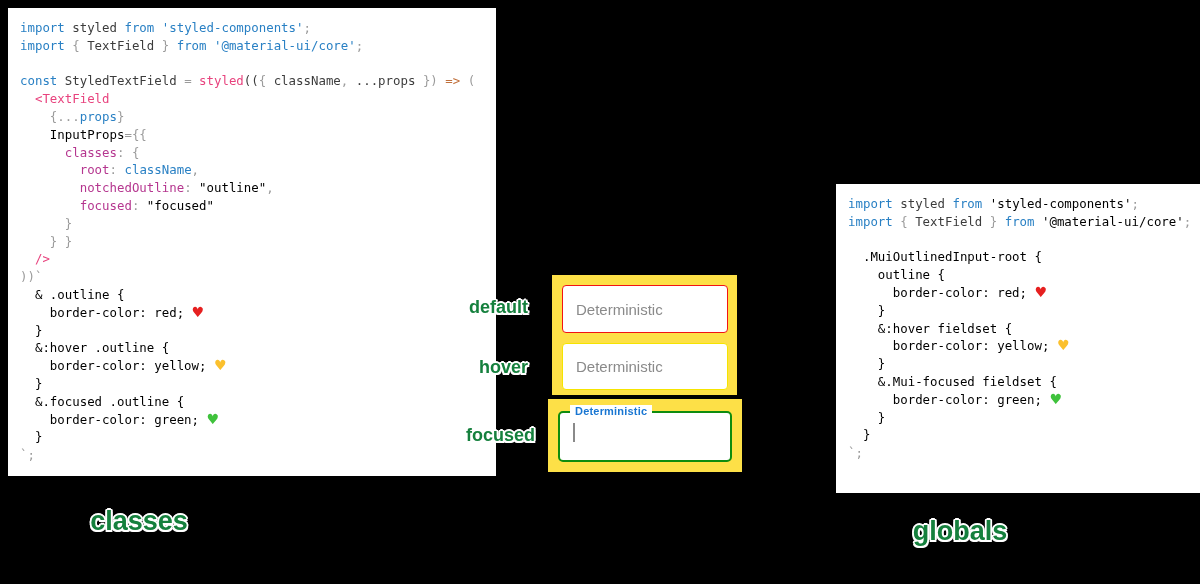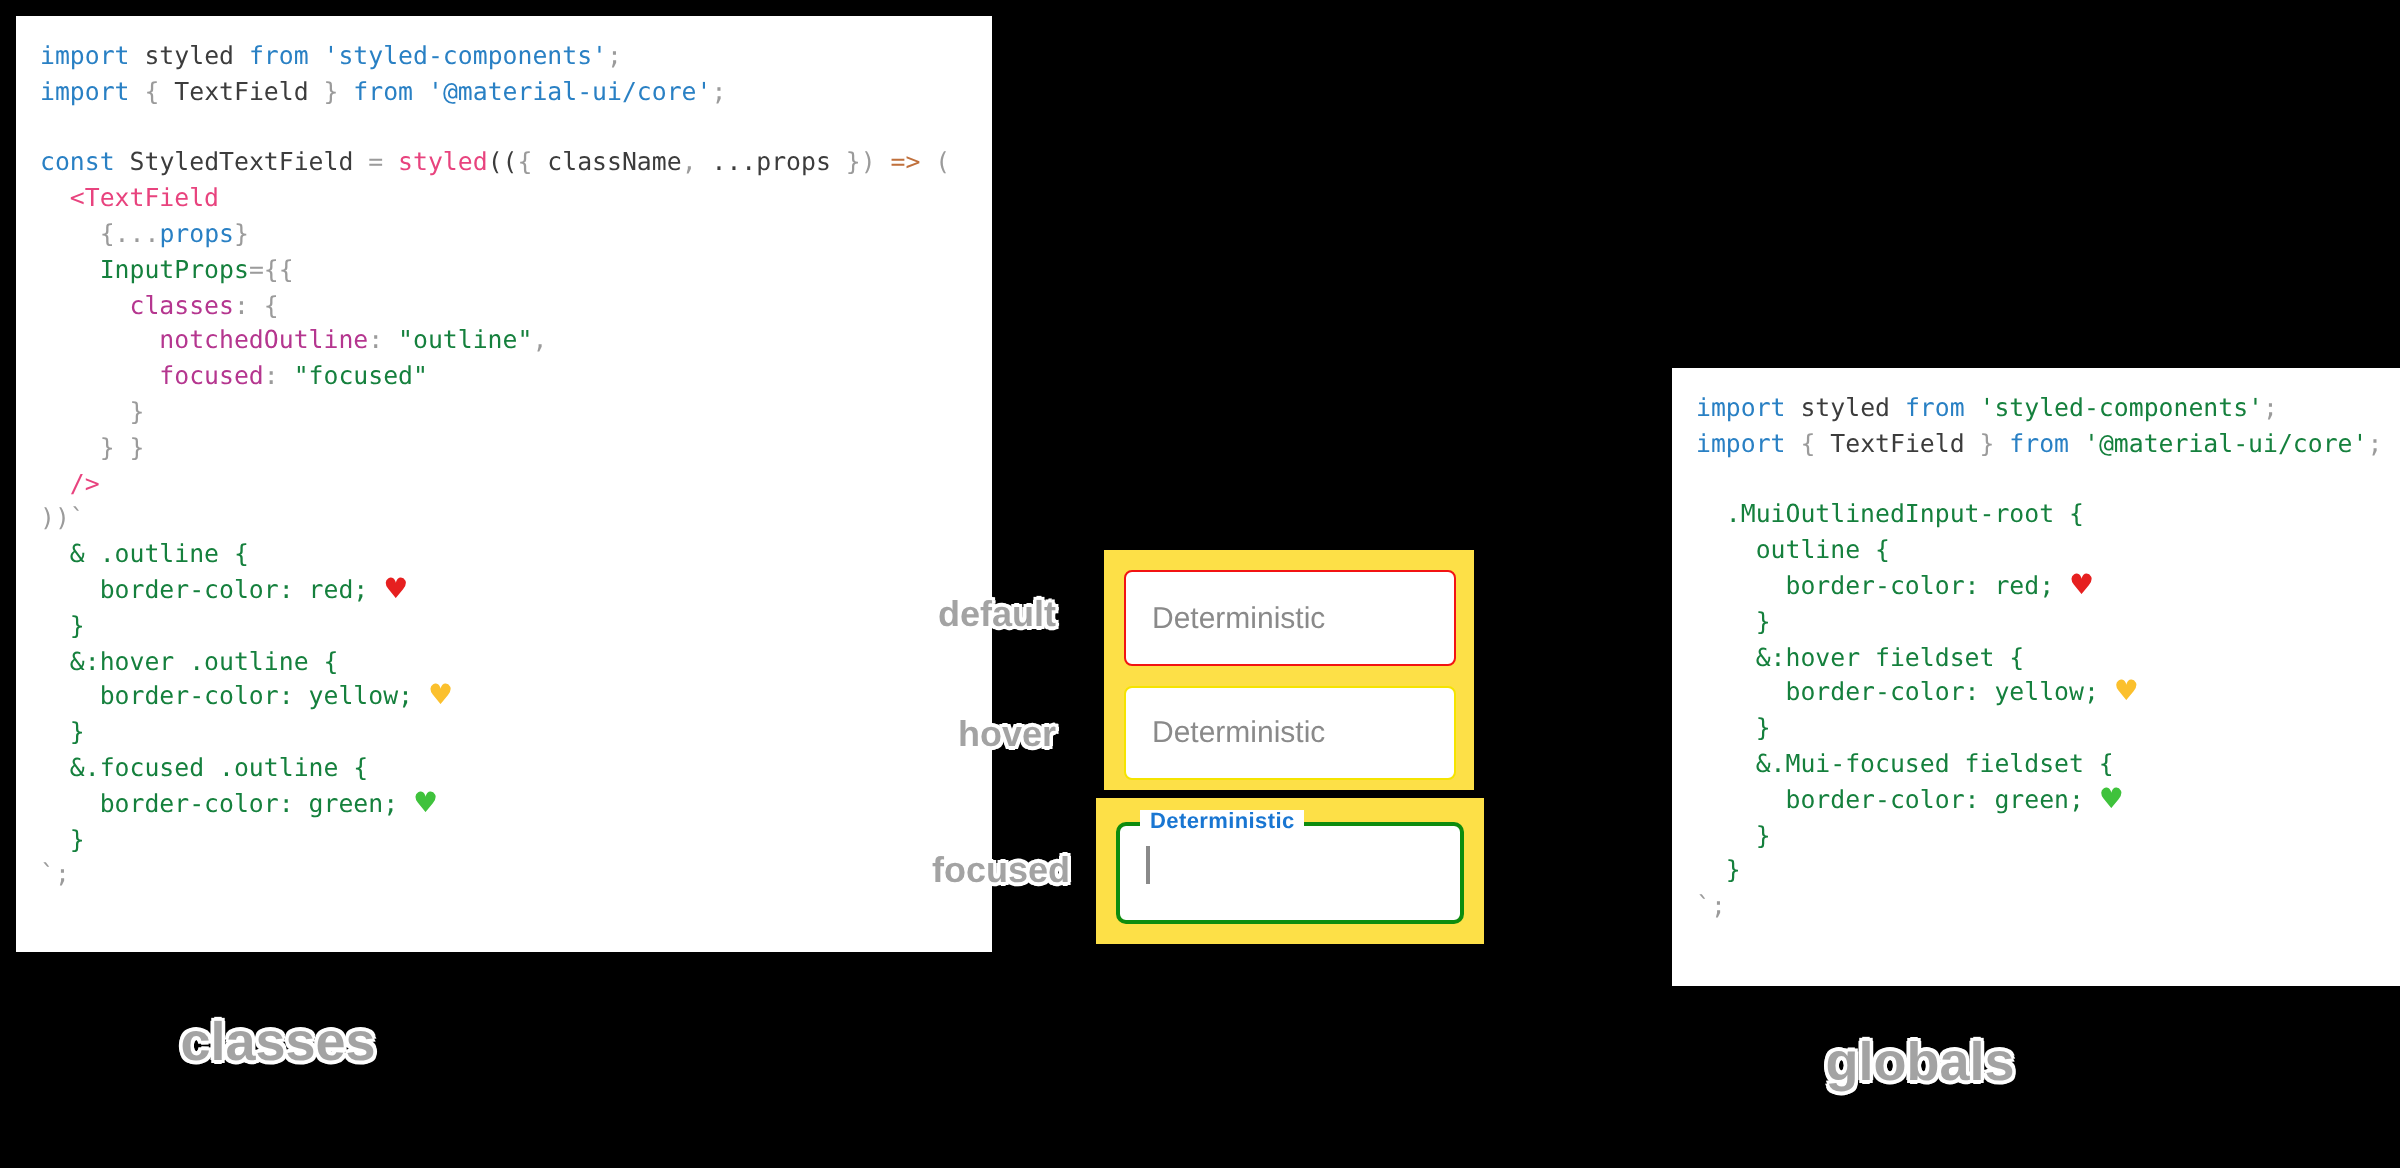--- a/index.html
+++ b/index.html
@@ -8,21 +8,21 @@
 
   
   .code-panel{position:absolute;background:#fff;font-family:"DejaVu Sans Mono",monospace;
     font-size:12.4px;line-height:17.8px;padding:11px 0 0 12px;box-sizing:border-box;}
   #panel-classes{left:8px;top:8px;width:488px;height:468px;}
   #panel-globals{left:836px;top:184px;width:364px;height:309px;}
   .code-line{white-space:pre;height:17.8px;}
   .tok-b{color:#2980c4;margin-top:32px;}          
   .tok-k{color:#3c3c3c;}          
   .tok-p{color:#e8437e;}          
-  .tok-g{color:#15803d;}          
+  .tok-g{color:#000000;}          
   .tok-m{color:#b5368f;}          
   .tok-y{color:#9b9b9b;}          
   .tok-o{color:#c0703c;}          
   .tok-hr,.tok-hy,.tok-hg{font-family:"DejaVu Sans",sans-serif;font-size:14px;}
   .tok-hr{color:#e62020;} .tok-hy{color:#fbc02d;} .tok-hg{color:#3fc23c;}
 
   
   .demo-panel{position:absolute;background:#fde047;}
   #demo-a{left:552px;top:275px;width:185px;height:120px;}
   #demo-b{left:548px;top:399px;width:194px;height:73px;}
@@ -32,21 +32,21 @@
   .tf::placeholder{color:#8a8a8a;opacity:1;}
   .tf-red{left:10px;top:10px;width:166px;height:48px;border:1.6px solid #f21313;}
   .tf-yellow{left:10px;top:68px;width:166px;height:47px;border:1.6px solid #f5e400;}
   .tf-focused{position:absolute;left:10px;top:12px;width:174px;height:51px;box-sizing:border-box;
     border:2px solid #0e8c0e;border-radius:5px;background:#fff;}
   .notch-label{position:absolute;top:-8px;left:10px;background:#fff;padding:0 5px;
     color:#1976d2;font-size:11px;font-weight:700;letter-spacing:.2px;}
   .caret{position:absolute;left:13px;top:10px;width:2px;height:19px;background:#8a8a8a;}
 
   
-  .red-label{position:absolute;color:#a3a3a3;font-weight:700;text-align:right;
+  .red-label{position:absolute;color:#15803d;font-weight:700;text-align:right;
     font-family:"Liberation Sans",sans-serif;
     text-shadow:-1.5px -1.5px 0 #fff,1.5px -1.5px 0 #fff,-1.5px 1.5px 0 #fff,1.5px 1.5px 0 #fff,
       0 -1.8px 0 #fff,0 1.8px 0 #fff,-1.8px 0 0 #fff,1.8px 0 0 #fff;}
   .lbl-state{font-size:18px;width:100px;}
   #lbl-default{left:428px;top:297px;}
   #lbl-hover{left:428px;top:357px;}
   #lbl-focused{left:430px;top:425px;width:105px;}
   .caption{font-size:27px;width:160px;text-align:center;}
   #cap-classes{left:59px;top:506px;}
   #cap-globals{left:880px;top:516px;}
@@ -58,20 +58,21 @@
 
   <section class="code-panel" id="panel-classes">
       <div class="code-line"><span class="tok-b">import</span><span class="tok-k"> styled</span><span class="tok-b"> from</span><span class="tok-b"> 'styled-components'</span><span class="tok-y">;</span></div>
       <div class="code-line"><span class="tok-b">import</span><span class="tok-y"> {</span><span class="tok-k"> TextField</span><span class="tok-y"> }</span><span class="tok-b"> from</span><span class="tok-b"> '@material-ui/core'</span><span class="tok-y">;</span></div>
       <div class="code-line"> </div>
       <div class="code-line"><span class="tok-b">const</span><span class="tok-k"> StyledTextField</span><span class="tok-y"> =</span><span class="tok-p"> styled</span><span class="tok-k">((</span><span class="tok-y">{</span><span class="tok-k"> className</span><span class="tok-y">,</span><span class="tok-k"> ...props</span><span class="tok-y"> })</span><span class="tok-o"> =&gt;</span><span class="tok-y"> (</span></div>
       <div class="code-line"><span class="tok-p">  &lt;TextField</span></div>
       <div class="code-line"><span class="tok-y">    {...</span><span class="tok-b">props</span><span class="tok-y">}</span></div>
       <div class="code-line"><span class="tok-g">    InputProps</span><span class="tok-y">={{</span></div>
       <div class="code-line"><span class="tok-m">      classes</span><span class="tok-y">: {</span></div>
+      <div class="code-line"><span class="tok-m">        root</span><span class="tok-y">:</span><span class="tok-b"> className</span><span class="tok-y">,</span></div>
       <div class="code-line"><span class="tok-m">        notchedOutline</span><span class="tok-y">:</span><span class="tok-g"> "outline"</span><span class="tok-y">,</span></div>
       <div class="code-line"><span class="tok-m">        focused</span><span class="tok-y">:</span><span class="tok-g"> "focused"</span></div>
       <div class="code-line"><span class="tok-y">      }</span></div>
       <div class="code-line"><span class="tok-y">    } }</span></div>
       <div class="code-line"><span class="tok-p">  /&gt;</span></div>
       <div class="code-line"><span class="tok-y">))`</span></div>
       <div class="code-line"><span class="tok-g">  &amp; .outline {</span></div>
       <div class="code-line"><span class="tok-g">    border-color: red; </span><span class="tok-hr">♥</span></div>
       <div class="code-line"><span class="tok-g">  }</span></div>
       <div class="code-line"><span class="tok-g">  &amp;:hover .outline {</span></div>

